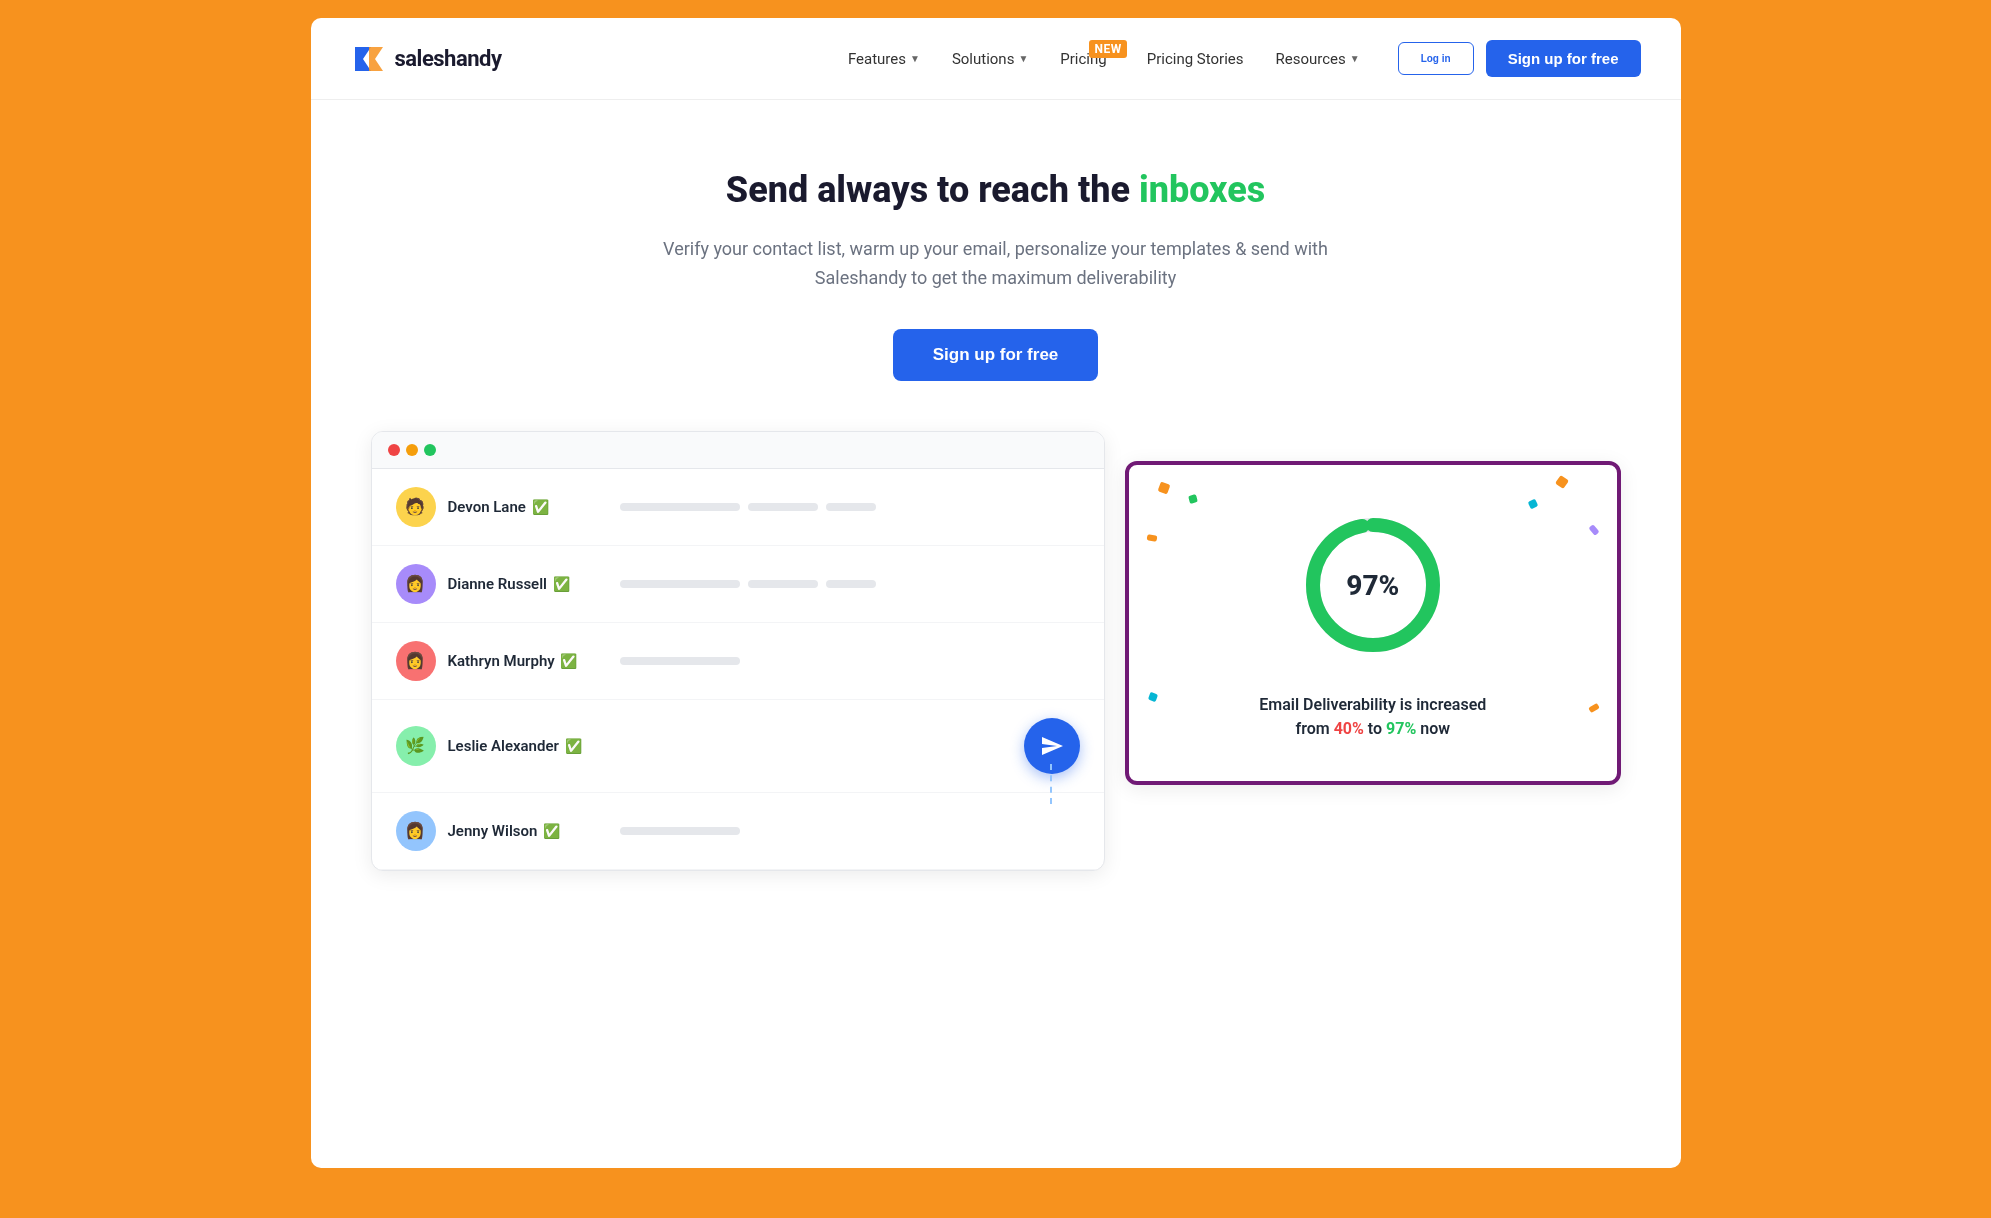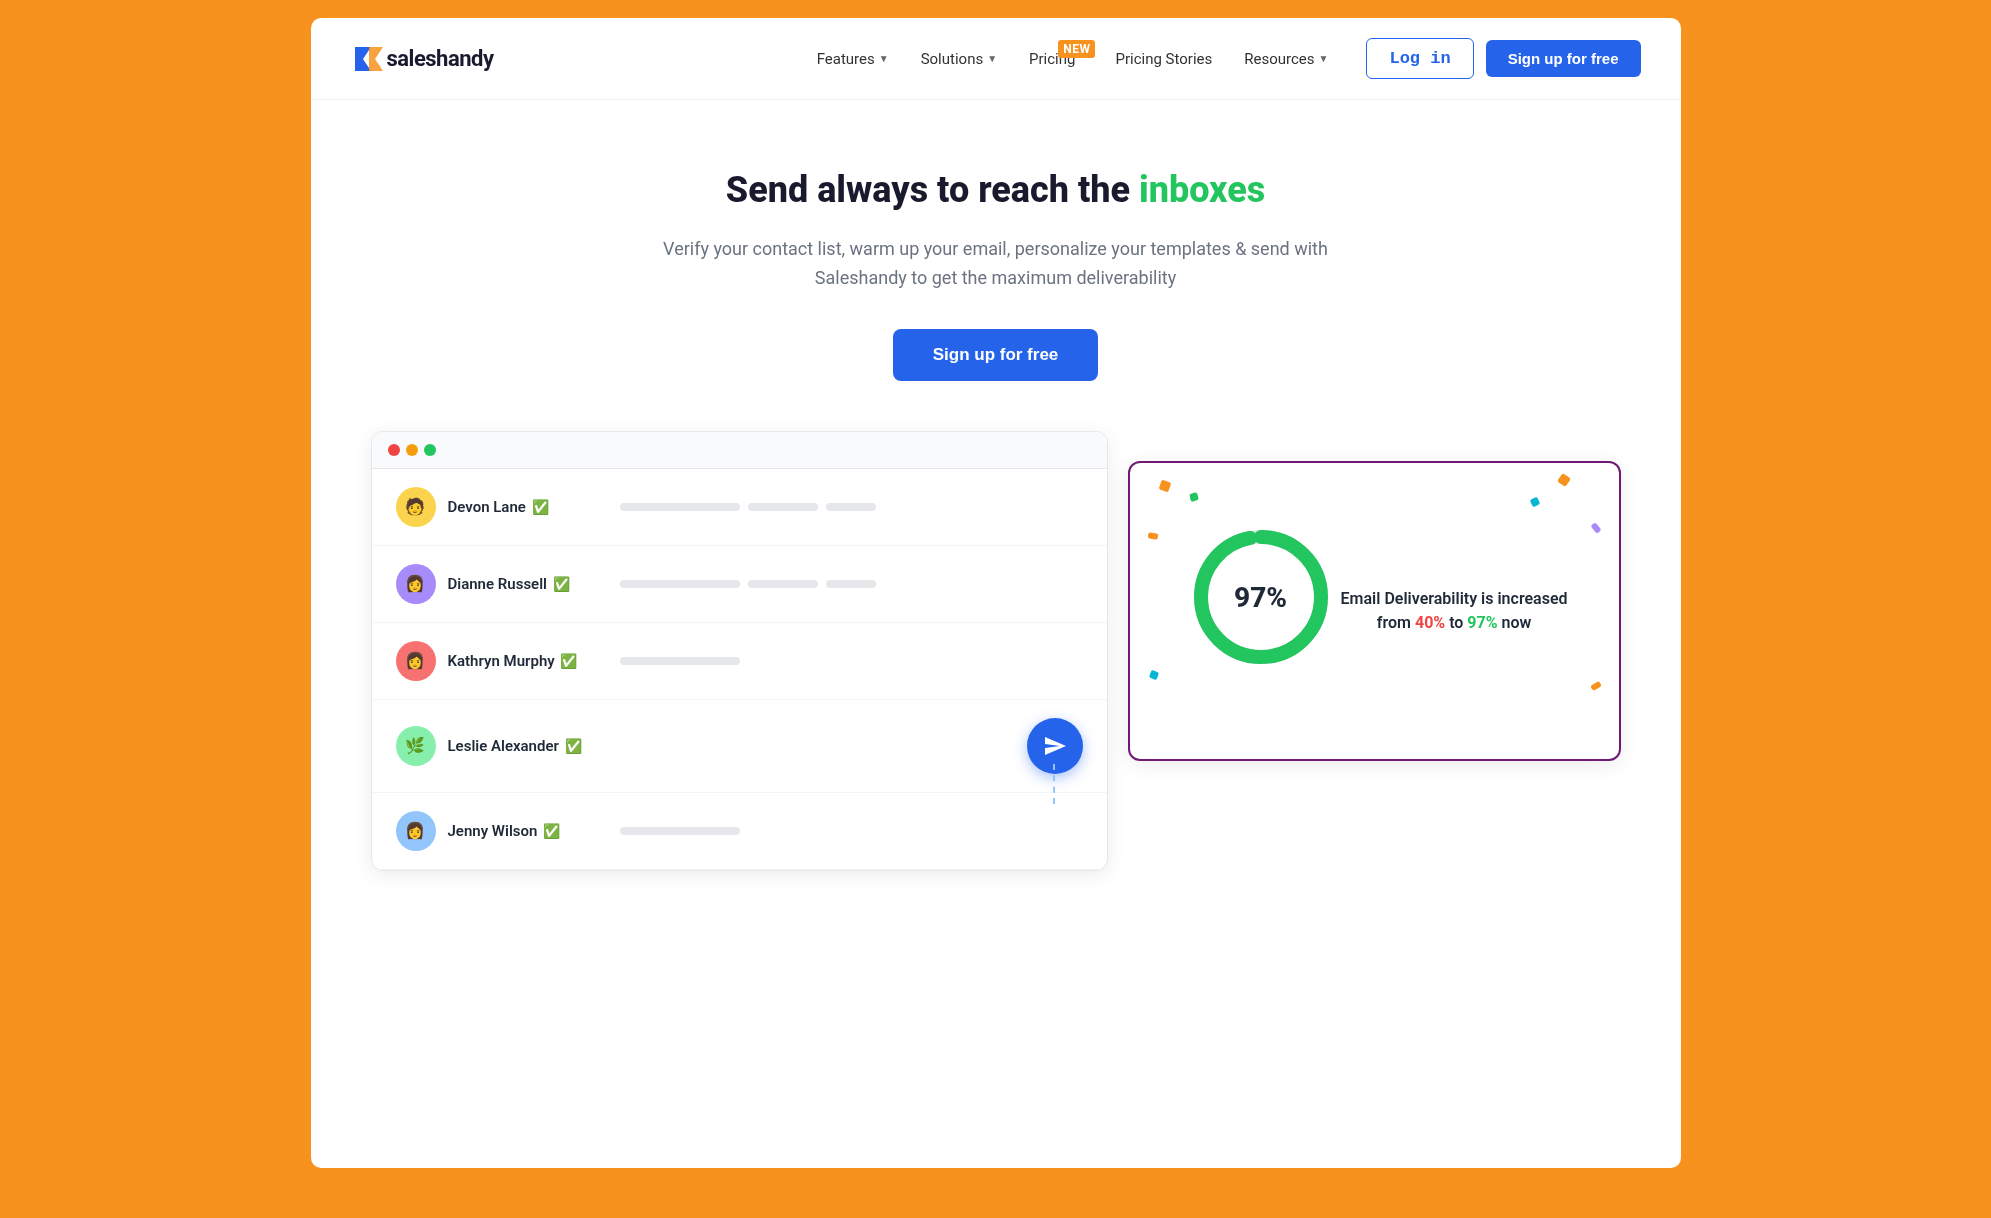--- a/index.html
+++ b/index.html
@@ -22,21 +22,21 @@
       display: flex;
       align-items: center;
       padding: 0 40px;
       height: 82px;
       border-bottom: 1px solid #eee;
       gap: 0;
     }
     .logo-area {
       display: flex;
       align-items: center;
-      gap: 0;
+      gap: 8px;
       margin-right: auto;
       text-decoration: none;
     }
     .logo-icon {
       width: 36px;
       height: 36px;
     }
     .logo-text {
       font-size: 22px;
       font-weight: 700;
@@ -82,24 +82,23 @@
       display: flex;
       align-items: center;
       gap: 12px;
     }
     .btn-login {
       padding: 10px 22px;
       border: 1.5px solid #2563eb;
       border-radius: 6px;
       background: white;
       color: #2563eb;
-      font-size: 17px;
+      font-size: 10px;
       font-weight: 600;
       cursor: pointer;
-      font-family: Liberation Mono, monospace;
     }
     .btn-signup-nav {
       padding: 10px 22px;
       border: none;
       border-radius: 6px;
       background: #2563eb;
       color: white;
       font-size: 15px;
       font-weight: 600;
       cursor: pointer;
@@ -252,25 +251,26 @@
       bottom: -30px;
       right: 28px;
       width: 2px;
       height: 40px;
       border-left: 2px dashed #93c5fd;
     }
     
     .stats-card {
       flex: 0.7;
       background: white;
-      border: 2px solid #701a75;
+      border: 4px solid #701a75;
       border-radius: 12px;
       padding: 40px 30px;
       box-shadow: 0 4px 20px rgba(0,0,0,0.08);
       display: flex;
+      flex-direction: column;
       align-items: center;
       justify-content: center;
       min-height: 300px;
       position: relative;
       overflow: hidden;
       margin-top: 30px;
     }
     
     .confetti-piece {
       position: absolute;

